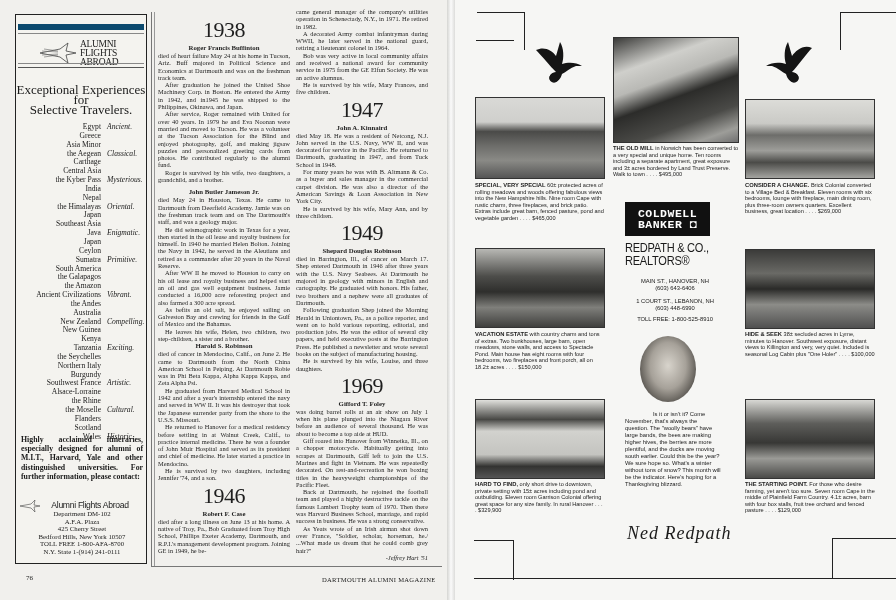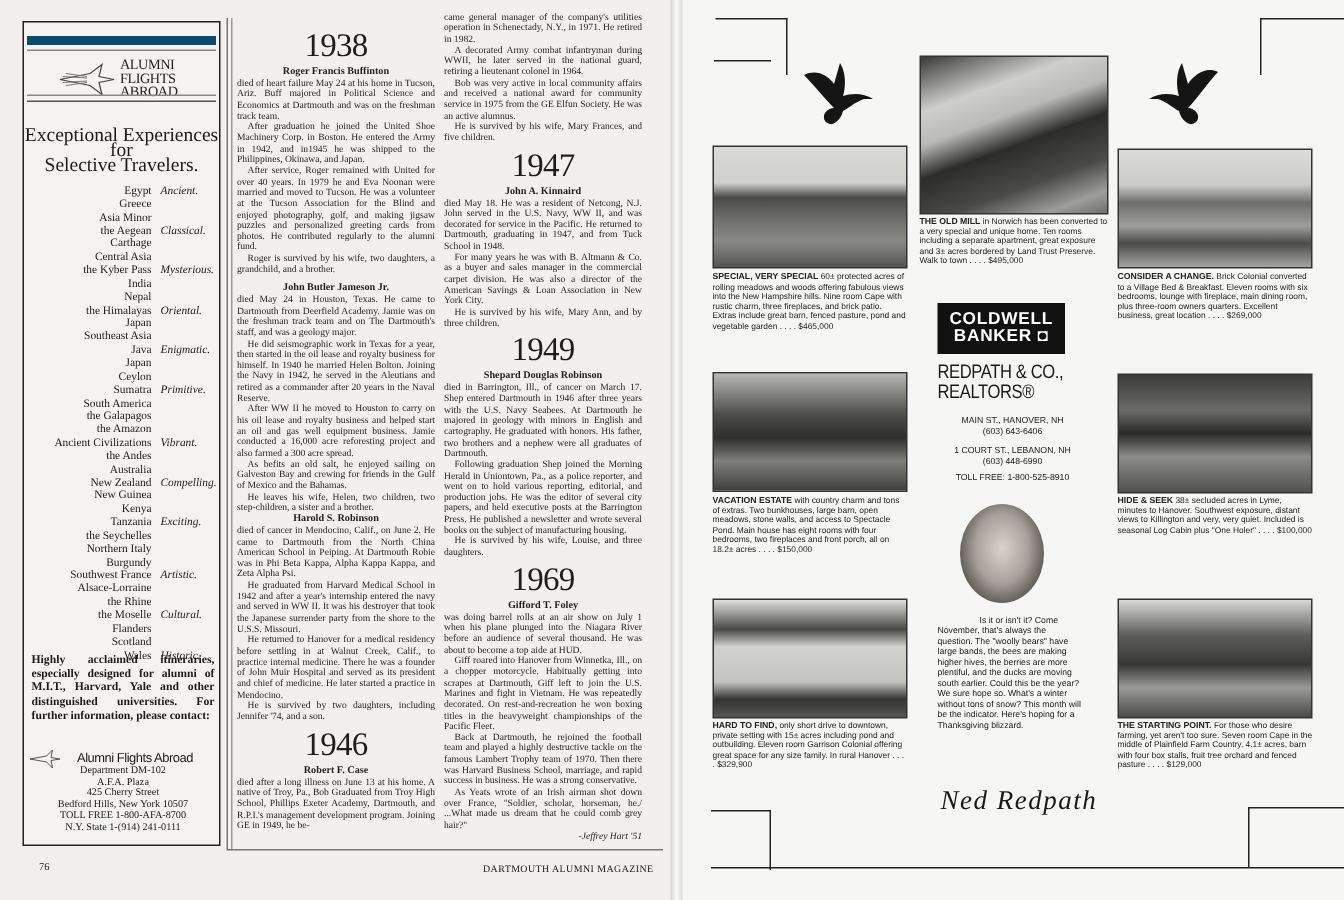--- a/index.html
+++ b/index.html
@@ -41,21 +41,21 @@
 .vrule2{position:absolute;left:154px;top:12px;width:1px;height:555px;background:#999}
 .hr-bottom{position:absolute;left:152px;top:566px;width:290px;height:1px;background:#777}
 .mag-footer{position:absolute;left:322px;top:576px;font-size:6.6px;letter-spacing:0.3px}
 
 
 .corner{position:absolute;border-color:#222;border-style:solid}
 .photo{position:absolute;background:#555;border:1px solid #333;overflow:hidden}
 .caption{position:absolute;font-family:"Liberation Sans",sans-serif;font-size:5.6px;line-height:6.6px;color:#222}
 .caption b{font-weight:bold;font-size:5.8px}
 .goose{position:absolute;width:56px;height:48px}
-.cb-logo{position:absolute;left:625px;top:202px;width:85px;height:34px;background:#111;color:#fff;font-family:Liberation Sans, sans-serif;font-weight:bold;font-size:11.5px;line-height:11px;text-align:center;padding-top:6px;letter-spacing:0.5px}
+.cb-logo{position:absolute;left:625px;top:202px;width:85px;height:34px;background:#111;color:#fff;font-family:Liberation Mono, monospace;font-weight:bold;font-size:11.5px;line-height:11px;text-align:center;padding-top:6px;letter-spacing:0.5px}
 .realtor{position:absolute;left:625px;top:241px;font-family:"Liberation Sans",sans-serif;font-size:13px;line-height:13px;letter-spacing:-0.3px;font-weight:normal;transform:scaleX(0.85);transform-origin:left}
 .addr{position:absolute;left:625px;width:100px;text-align:center;font-family:"Liberation Sans",sans-serif;font-size:5.8px;line-height:7px}
 .portrait{position:absolute;left:640px;top:336px;width:56px;height:66px;border-radius:50%;background:radial-gradient(ellipse at 50% 45%,#d8d4cc 0%,#a6a199 45%,#4d4a45 80%,#f6f6f4 100%)}
 .note{position:absolute;left:625px;top:411px;width:97px;font-family:"Liberation Sans",sans-serif;font-size:5.8px;line-height:7px}
 .signature{position:absolute;left:627px;top:523px;font-family:"Liberation Serif",serif;font-style:italic;font-size:18px;letter-spacing:1px}
 </style>
 </head>
 <body>
 
 <div class="page-left"></div>

